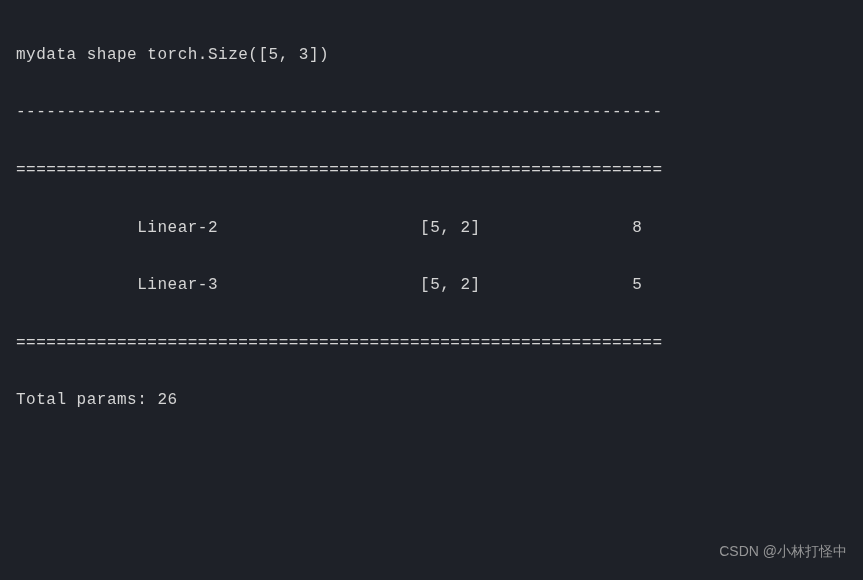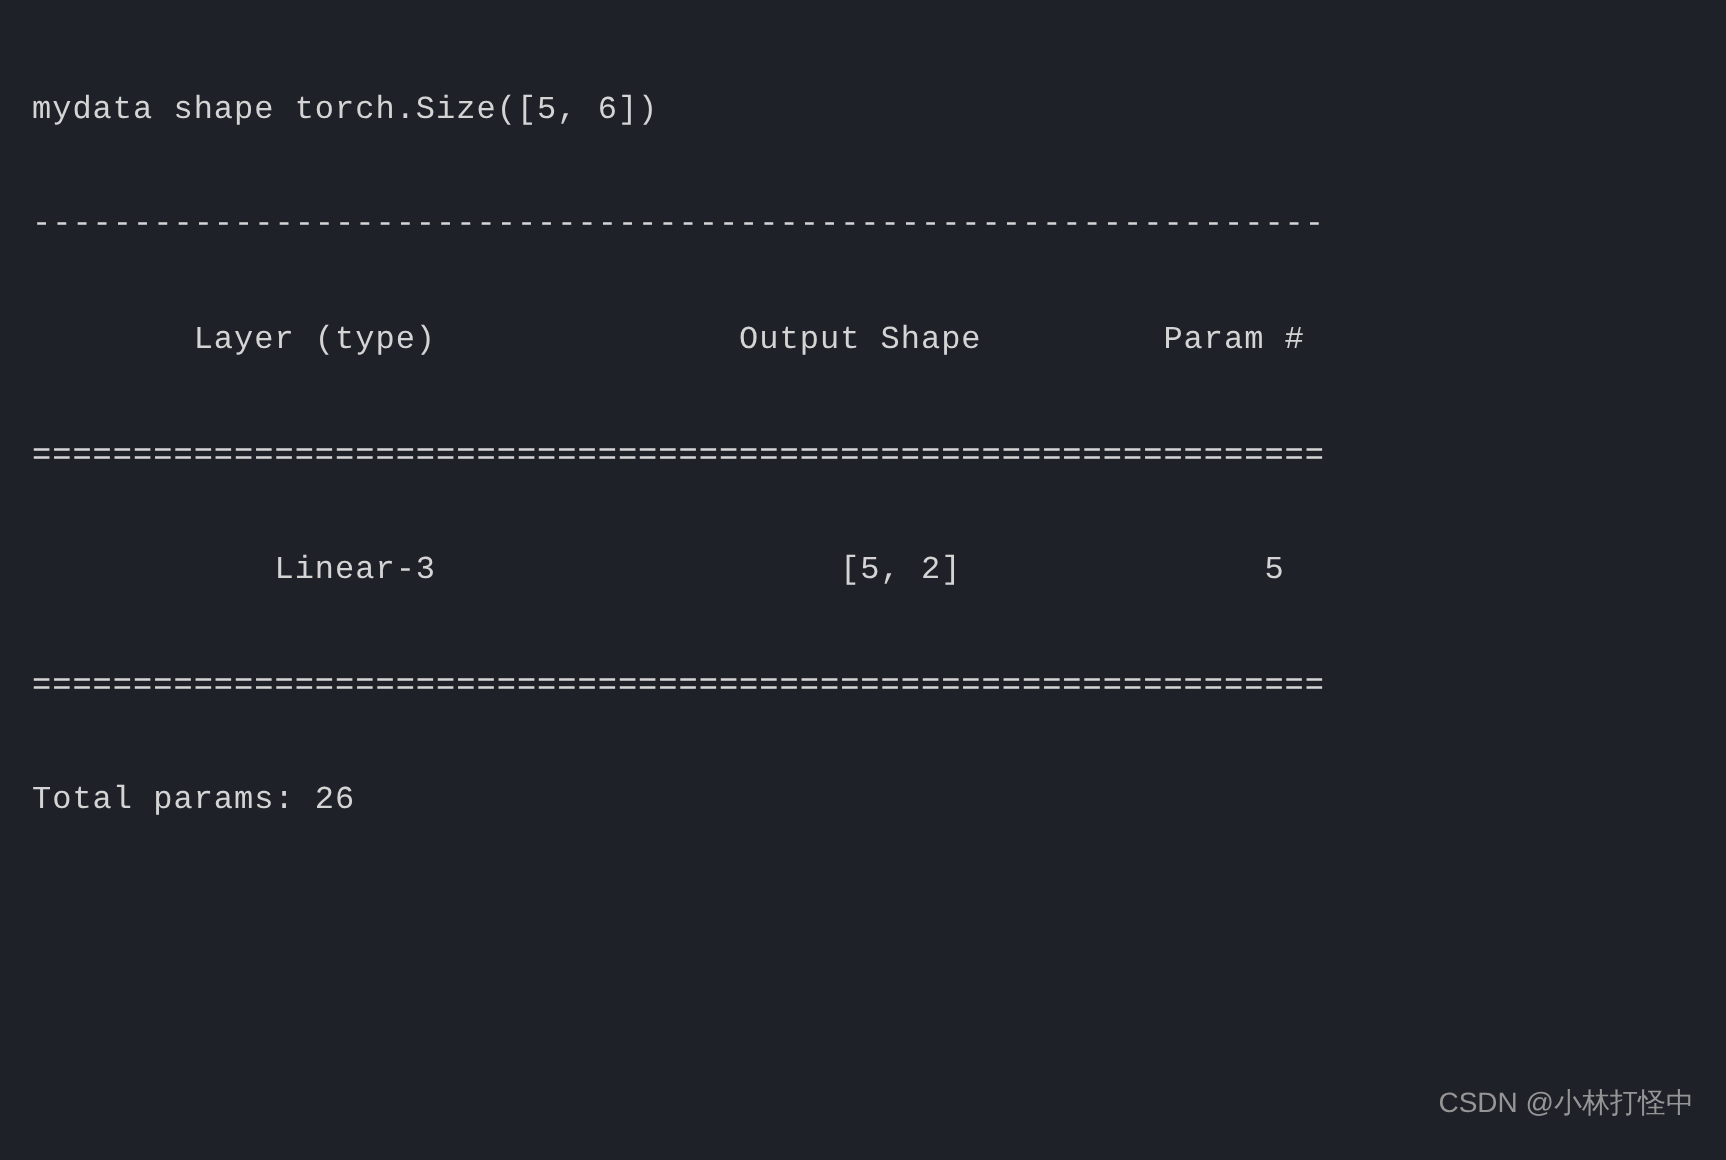--- a/index.html
+++ b/index.html
@@ -34,24 +34,24 @@
       font-size: 14px;
       font-family: sans-serif;
       opacity: 0.85;
       margin-left: 12px;
     }
   </style>
 </head>
 <body>
 
 <div class="terminal-output">
-<span class="line">mydata shape torch.Size([5, 6])</span>
+<span class="line">mydata shape torch.Size([5, 3])</span>
 <span class="line">----------------------------------------------------------------</span>
-<span class="line">        Layer (type)               Output Shape         Param #</span>
 <span class="line">================================================================</span>
+<span class="line">            Linear-2                    [5, 2]               8</span>
 <span class="line">            Linear-3                    [5, 2]               5</span>
 <span class="line">================================================================</span>
 <span class="line">Total params: 26</span>
 
 
 
 
 
 
 

